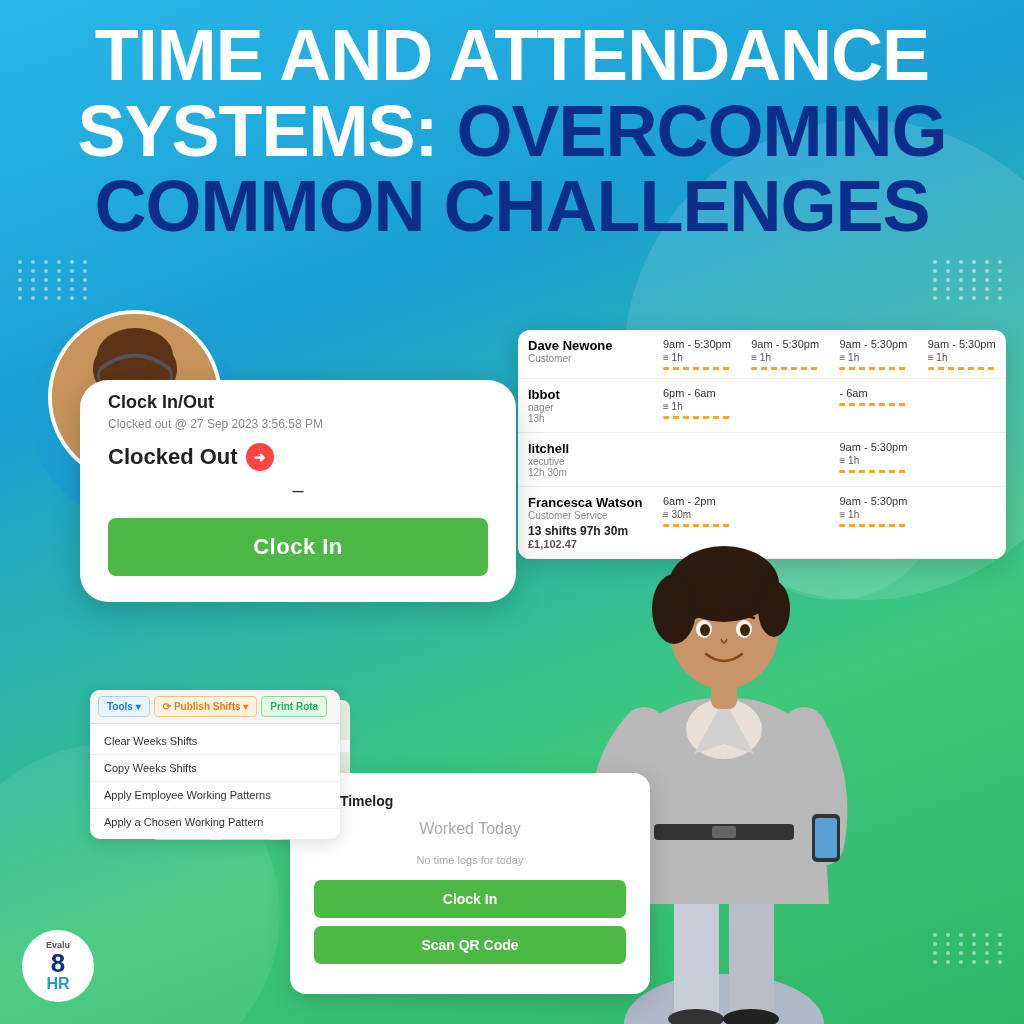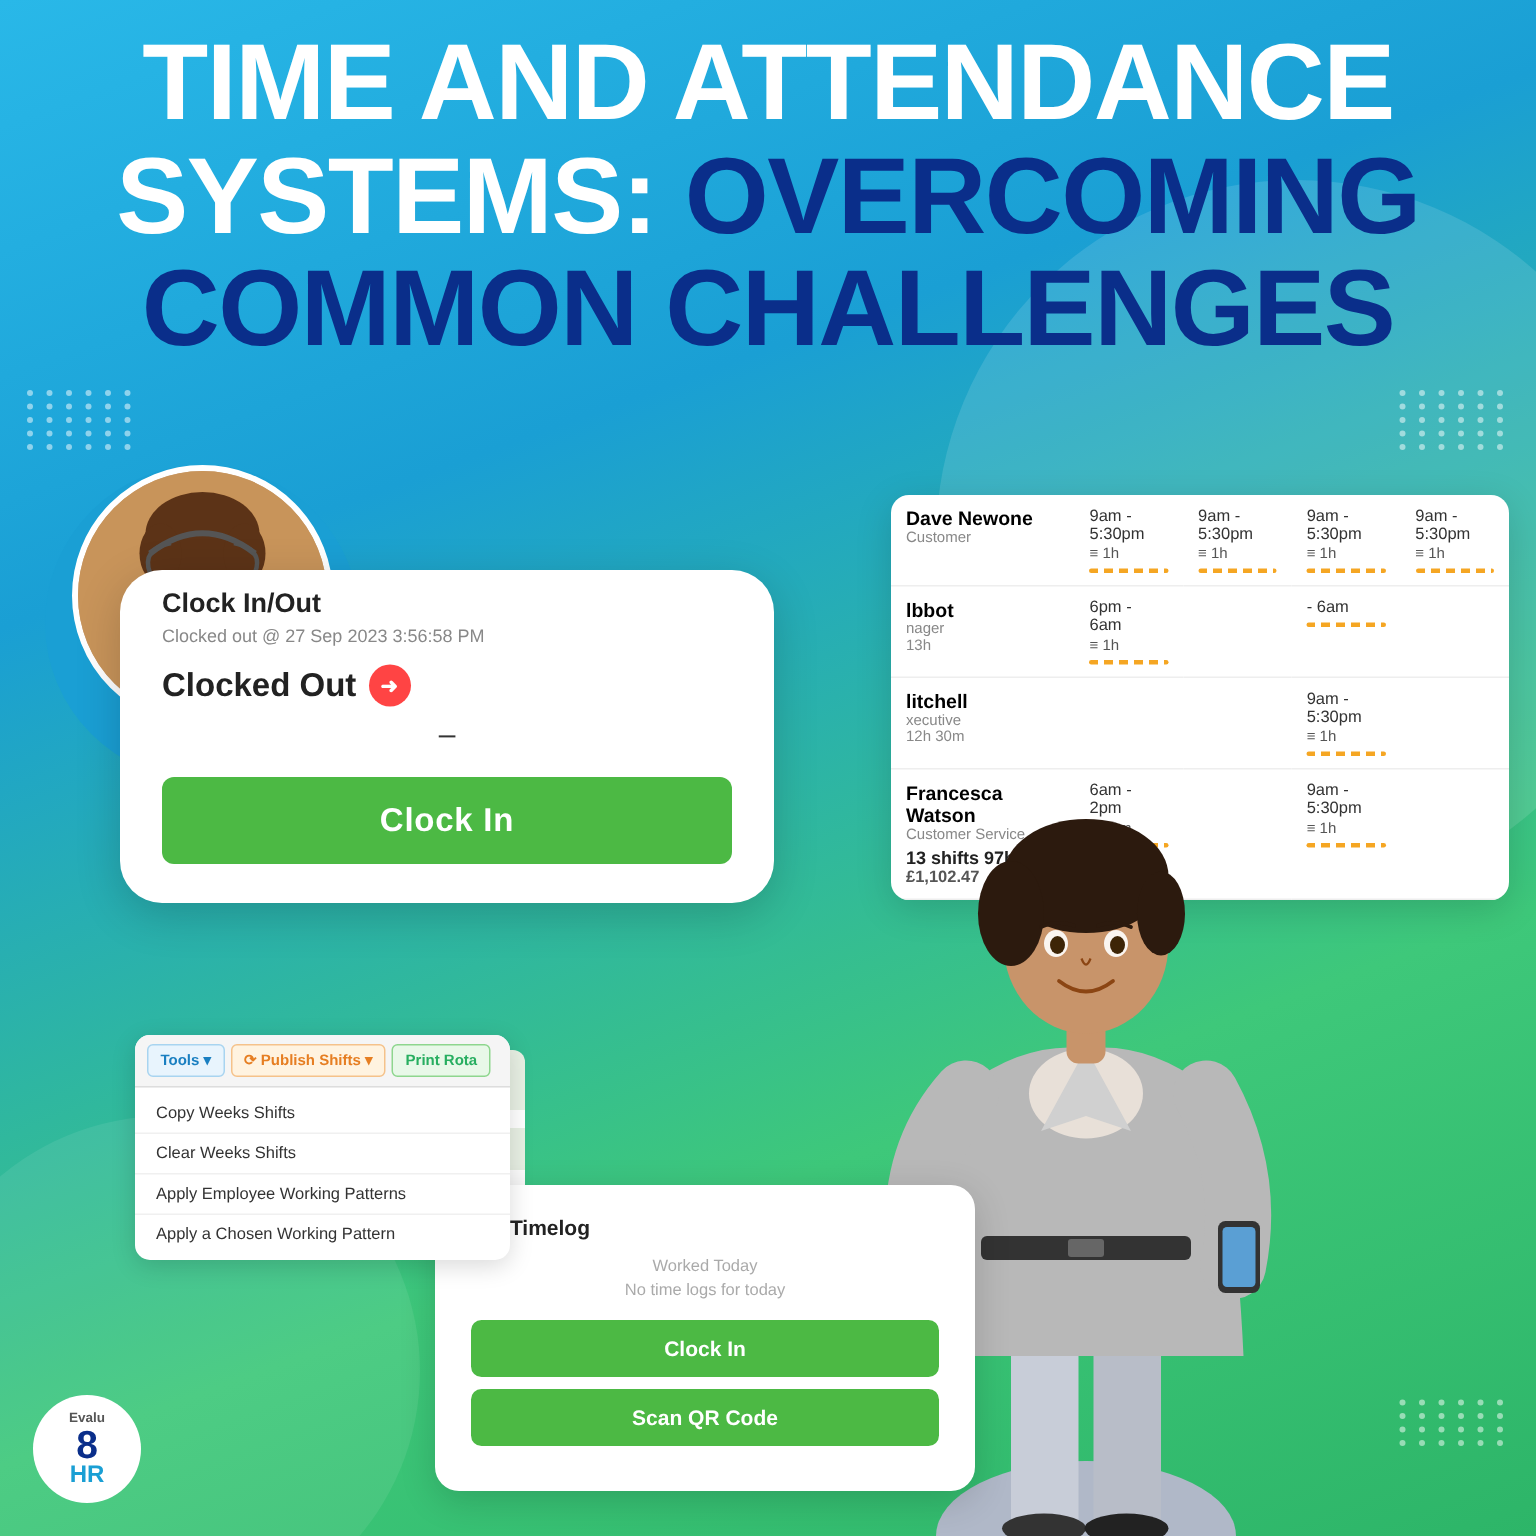--- a/index.html
+++ b/index.html
@@ -223,21 +223,21 @@
       font-weight: 800;
       cursor: pointer;
       letter-spacing: 0.5px;
     }
 
     
     .schedule-card {
       position: absolute;
       top: 330px;
       right: 18px;
-      width: 412px;
+      width: 488px;
       background: #fff;
       border-radius: 12px;
       box-shadow: 0 6px 24px rgba(0,0,0,0.15);
       overflow: hidden;
       z-index: 8;
       font-size: 12px;
     }
     .schedule-table {
       width: 100%;
       border-collapse: collapse;
@@ -384,23 +384,23 @@
       font-size: 14px;
       font-weight: 700;
       color: #222;
       margin-bottom: 10px;
     }
     .timelog-clock-icon {
       font-size: 16px;
     }
     .timelog-worked-label {
       text-align: center;
-      font-size: 11px;
+      font-size: 16px;
       color: #aaa;
-      margin-bottom: 4px;
+      margin-bottom: 16px;
     }
     .timelog-time {
       text-align: center;
       font-size: 26px;
       font-weight: 800;
       color: #222;
       margin-bottom: 4px;
       letter-spacing: -0.5px;
     }
     .timelog-no-logs {
@@ -703,22 +703,22 @@
   <div class="map-label" style="top:116px; left:10px;">Hill Farm Cl</div>
 </div>
 
 <div class="tools-card">
   <div class="tools-toolbar">
     <button class="tools-btn tools-blue">Tools ▾</button>
     <button class="tools-btn tools-orange">⟳ Publish Shifts ▾</button>
     <button class="tools-btn tools-green">Print Rota</button>
   </div>
   <div class="tools-menu">
+    <div class="tools-menu-item">Clear Weeks Shifts</div>
     <div class="tools-menu-item">Copy Weeks Shifts</div>
-    <div class="tools-menu-item">Clear Weeks Shifts</div>
     <div class="tools-menu-item">Apply Employee Working Patterns</div>
     <div class="tools-menu-item">Apply a Chosen Working Pattern</div>
   </div>
 </div>
 
 <div class="person-photo">
   <svg width="320" height="580" viewBox="0 0 320 580" xmlns="http://www.w3.org/2000/svg">
 
     <ellipse cx="160" cy="580" rx="100" ry="50" fill="#b0b8c8"></ellipse>
 

